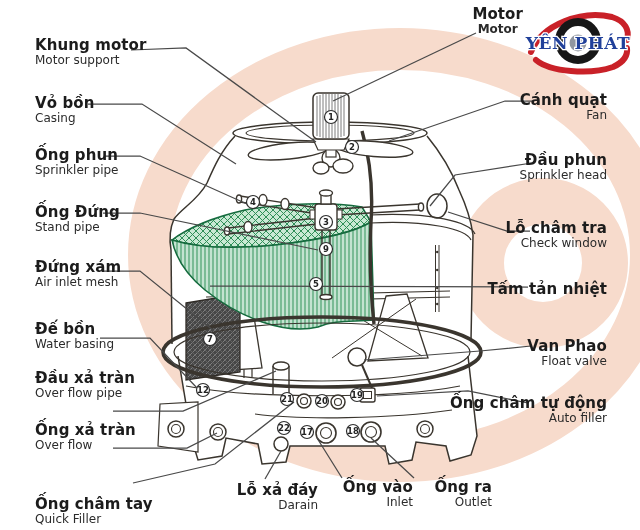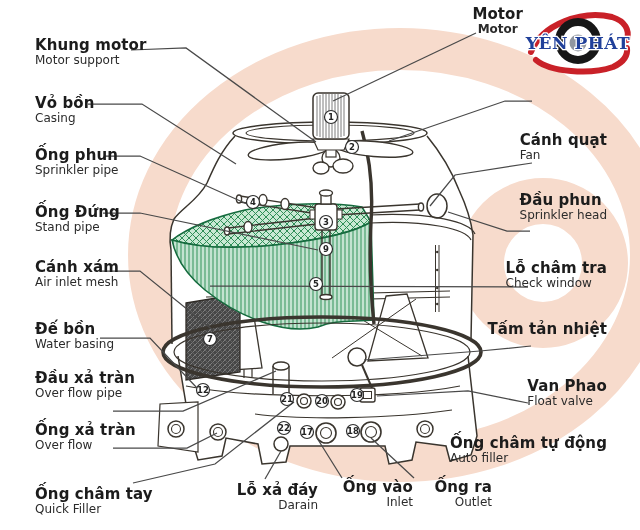--- a/index.html
+++ b/index.html
@@ -5,21 +5,21 @@
   html,body{margin:0;padding:0;background:#fff;}
   .stage{
     position:relative;width:640px;height:530px;background:#ffffff;overflow:hidden;
     font-family:"DejaVu Sans","Liberation Sans",sans-serif;
   }
   .stage svg{position:absolute;left:0;top:0;}
   .lbl{position:absolute;pointer-events:none;white-space:nowrap;}
   .lbl .vi{font-weight:bold;font-size:15px;line-height:17px;color:#1c1c1c;letter-spacing:.1px;}
   .lbl .en{font-size:12px;line-height:13px;color:#2b2b2b;}
   .lbl.left{left:35px;text-align:left;}
-  .lbl.right{right:33px;margin-top:40px;}
+  .lbl.right{right:33px;text-align:right;}
   .lbl.center{text-align:right;}
   .lbl.top-motor{right:117px;text-align:center;}
   .lbl.top-motor .en{font-weight:bold;font-size:12px;}
   .marker-text{font-family:"DejaVu Sans","Liberation Sans",sans-serif;font-size:8.5px;font-weight:bold;fill:#222;}
   .logo-text{font-family:"DejaVu Serif","Liberation Serif",serif;font-size:17px;font-weight:bold;letter-spacing:.5px;}
 </style>
 </head>
 <body>
 
 <div class="stage">
@@ -277,36 +277,36 @@
 </div>
 <div class="lbl left" style="top:147px">
   <div class="vi">Ống phun</div>
   <div class="en">Sprinkler pipe</div>
 </div>
 <div class="lbl left" style="top:204px">
   <div class="vi">Ống Đứng</div>
   <div class="en">Stand pipe</div>
 </div>
 <div class="lbl left" style="top:259px">
-  <div class="vi">Cánh xám</div>
+  <div class="vi">Đứng xám</div>
   <div class="en">Air inlet mesh</div>
 </div>
 <div class="lbl left" style="top:321px">
   <div class="vi">Đế bồn</div>
   <div class="en">Water basing</div>
 </div>
 <div class="lbl left" style="top:370px">
   <div class="vi">Đầu xả tràn</div>
   <div class="en">Over flow pipe</div>
 </div>
 <div class="lbl left" style="top:422px">
   <div class="vi">Ống xả tràn</div>
   <div class="en">Over flow</div>
 </div>
-<div class="lbl left" style="top:486px">
+<div class="lbl left" style="top:496px">
   <div class="vi">Ống châm tay</div>
   <div class="en">Quick Filler</div>
 </div>
 
 <div class="lbl right" style="top:92px">
   <div class="vi">Cánh quạt</div>
   <div class="en">Fan</div>
 </div>
 <div class="lbl right" style="top:152px">
   <div class="vi">Đầu phun</div>

